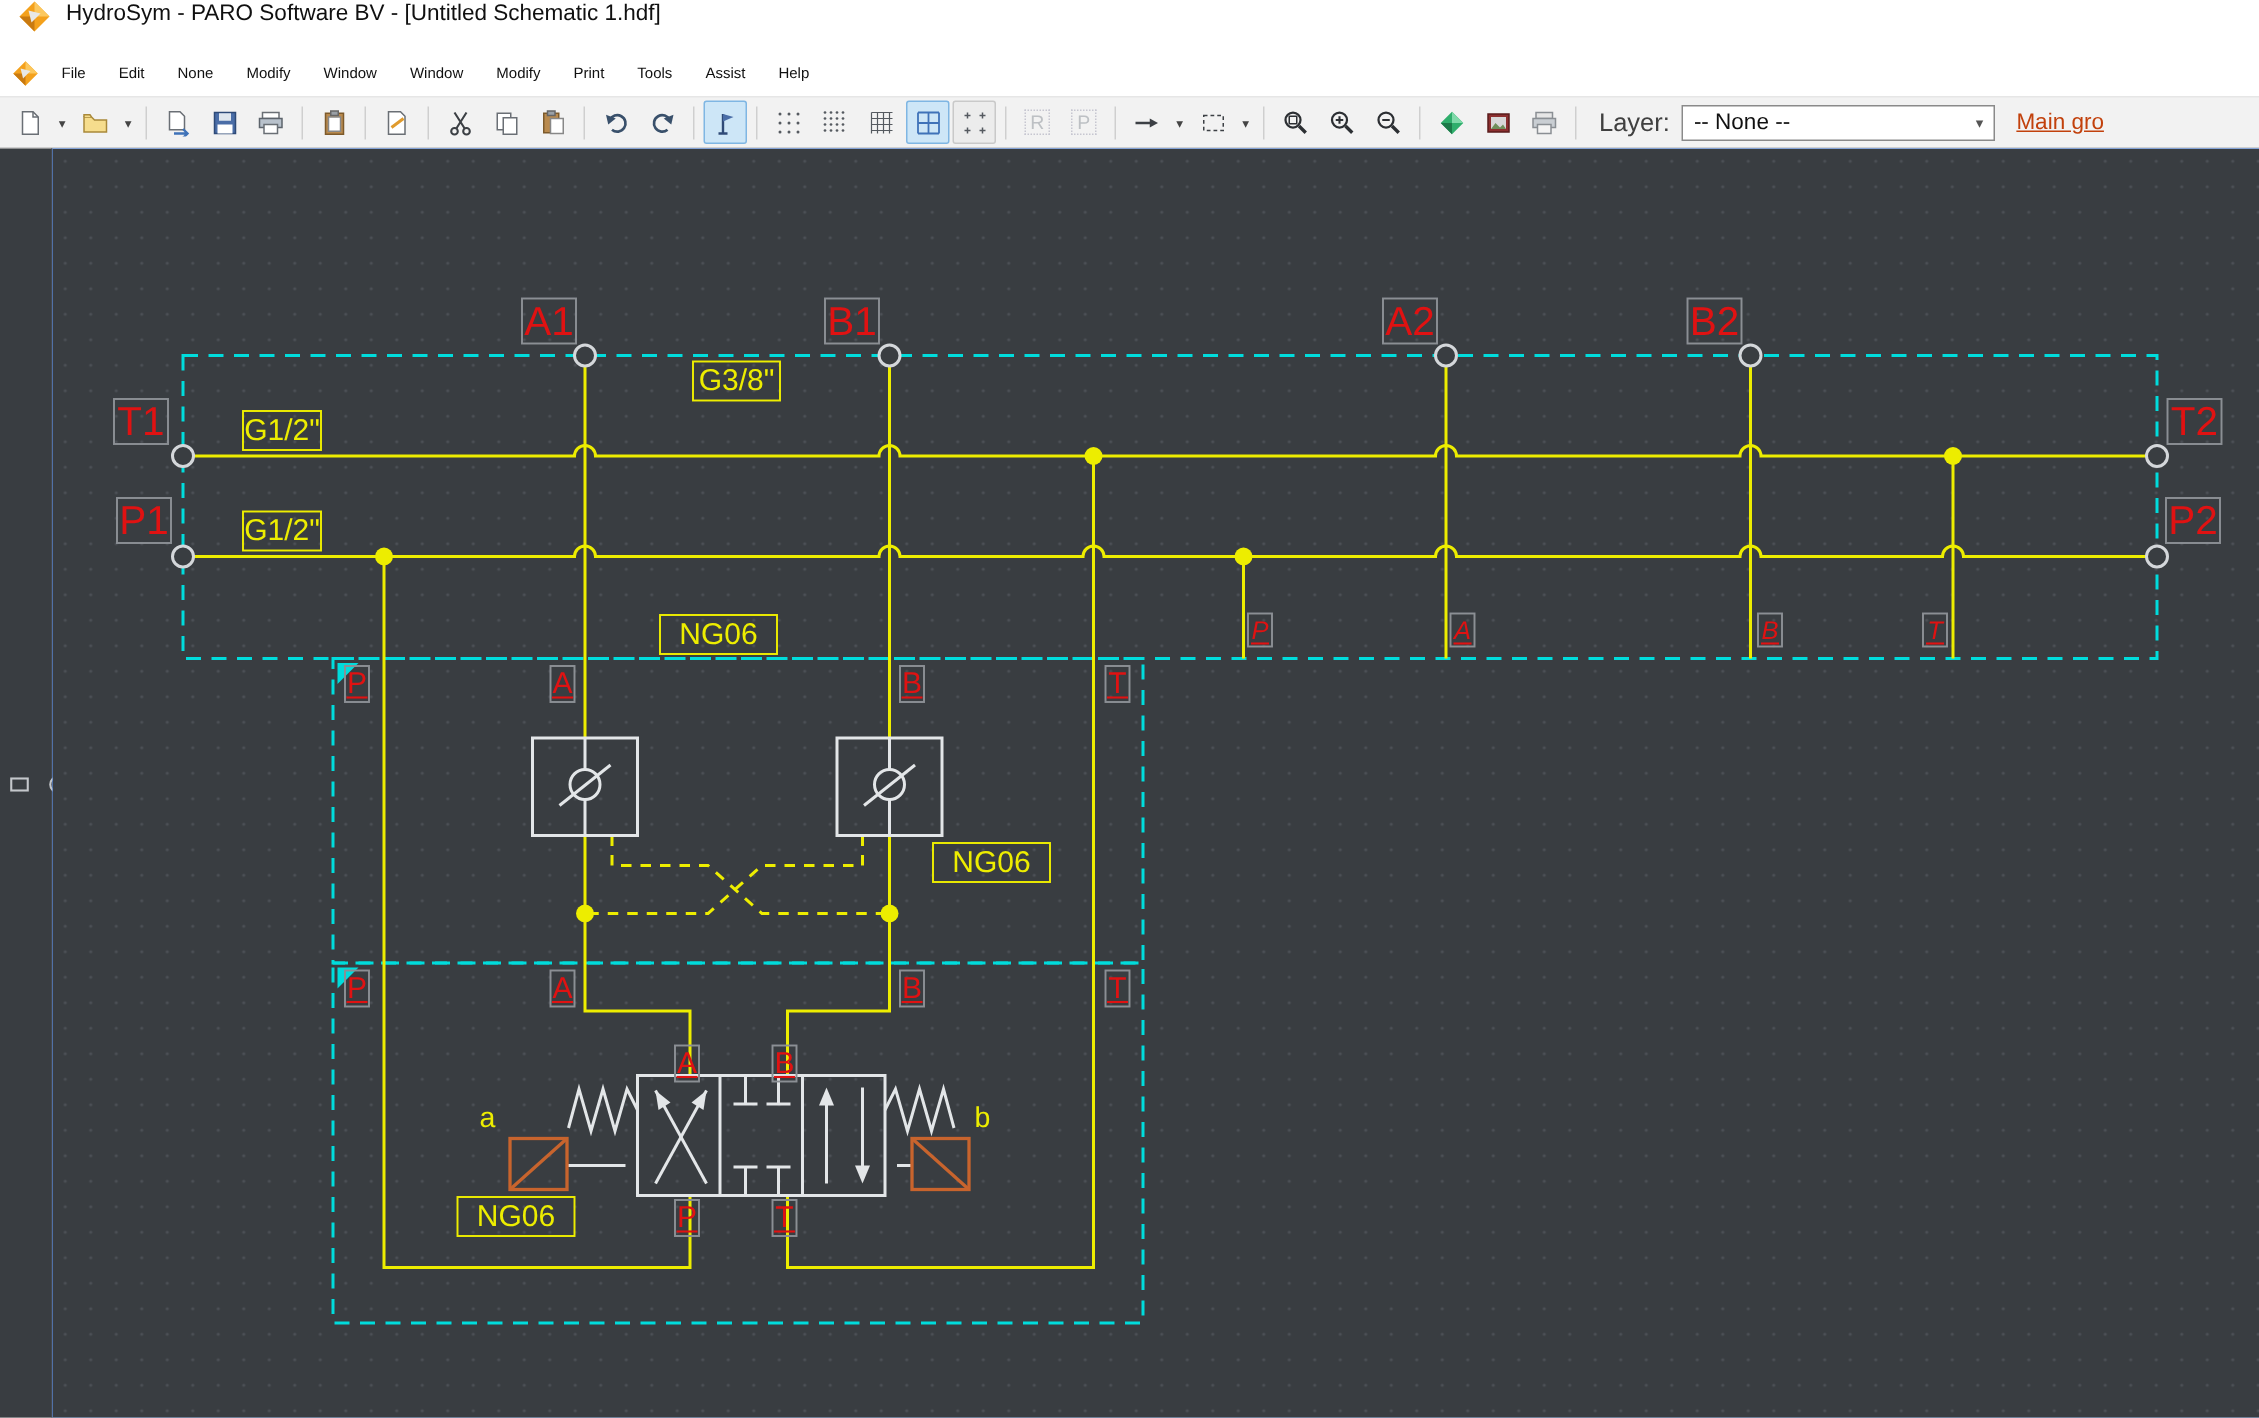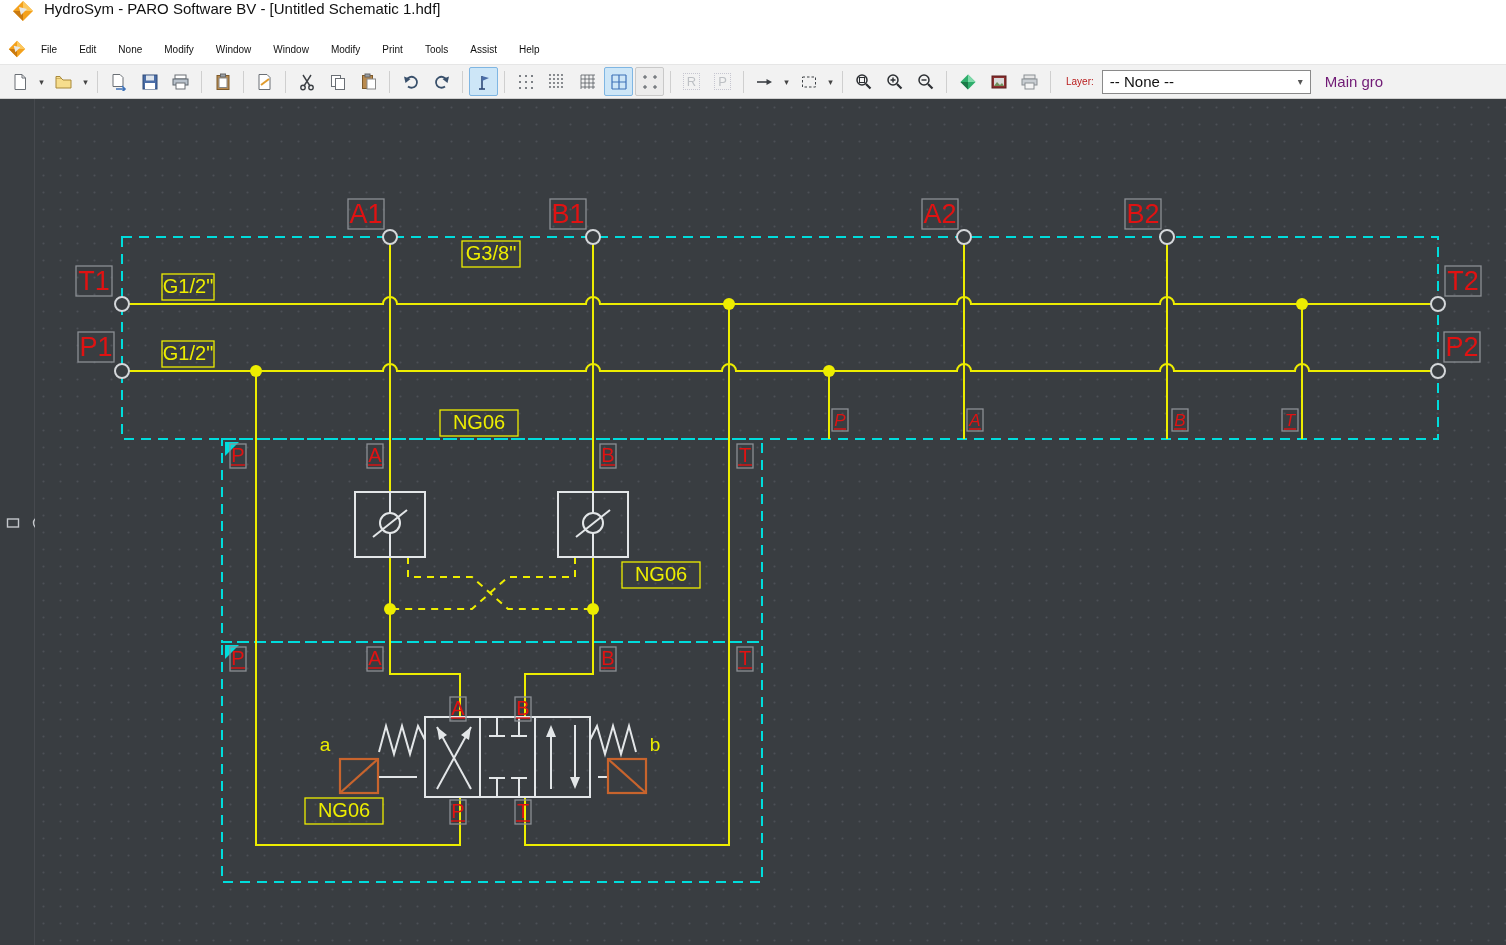--- a/index.html
+++ b/index.html
@@ -19,24 +19,24 @@
   .toolbar{height:33px;background:#f2f2f2;border-top:1px solid #e6e6e6;border-bottom:1px solid #cfcfcf;display:flex;align-items:center;padding:0 4px;flex:0 0 auto;overflow:hidden;}
   .tbtn{width:27px;height:27px;display:flex;align-items:center;justify-content:center;margin:0 1px;border:1px solid transparent;border-radius:2px;flex:0 0 auto;}
   .tbtn.selected{background:#cde6f7;border-color:#7fb6e3;}
   .tbtn.grouped{border-color:#c9c9c9;background:#ececec;}
   .tbtn.disabled{opacity:.6;}
   .tbtn svg{display:block;}
   .caretbtn{width:13px;height:27px;display:flex;align-items:center;justify-content:center;font-size:9px;color:#444;flex:0 0 auto;}
   .sep{width:1px;height:22px;background:#cfcfcf;margin:0 5px;flex:0 0 auto;}
   .tletter{font-size:13px;color:#9aa0a6;border:1px dotted #aab;padding:0 3px;line-height:15px;}
   .layerwrap{display:flex;align-items:center;margin-left:10px;flex:0 0 auto;}
-  .layerlabel{font-size:10px;color:#b91c1c;margin-right:8px;}
+  .layerlabel{font-size:17px;color:#404040;margin-right:8px;}
   .layerselect{width:209px;height:24px;background:#fff;border:1px solid #8a8a8a;display:flex;align-items:center;justify-content:space-between;padding:0 7px;font-size:15px;color:#111;box-sizing:border-box;}
   .layerselect .sel-caret{font-size:10px;color:#555;}
-  .maingroup{font-size:15px;color:#701a75;margin-left:14px;white-space:nowrap;flex:0 0 auto;}
+  .maingroup{font-size:15px;color:#c2410c;margin-left:14px;white-space:nowrap;flex:0 0 auto;text-decoration:underline;}
 
   
   .workspace{flex:1;display:flex;min-height:0;}
   .toolsidebar{width:35px;background:#393d41;border-right:1px solid #46494e;display:flex;flex-direction:row;align-items:center;padding-top:9px;box-sizing:border-box;flex:0 0 auto;}
   .sicon{width:26px;height:26px;margin-bottom:7px;display:flex;align-items:center;justify-content:center;flex:0 0 auto;border-radius:2px;}
   .sgap{height:32px;flex:0 0 auto;}
   .canvas{position:relative;flex:1;background:#3b82f6;overflow:hidden;}
   .canvas svg.schematic{display:block;}
   svg text{font-family:"Liberation Sans",sans-serif;}
   .redlbl{fill:#e01212;}

